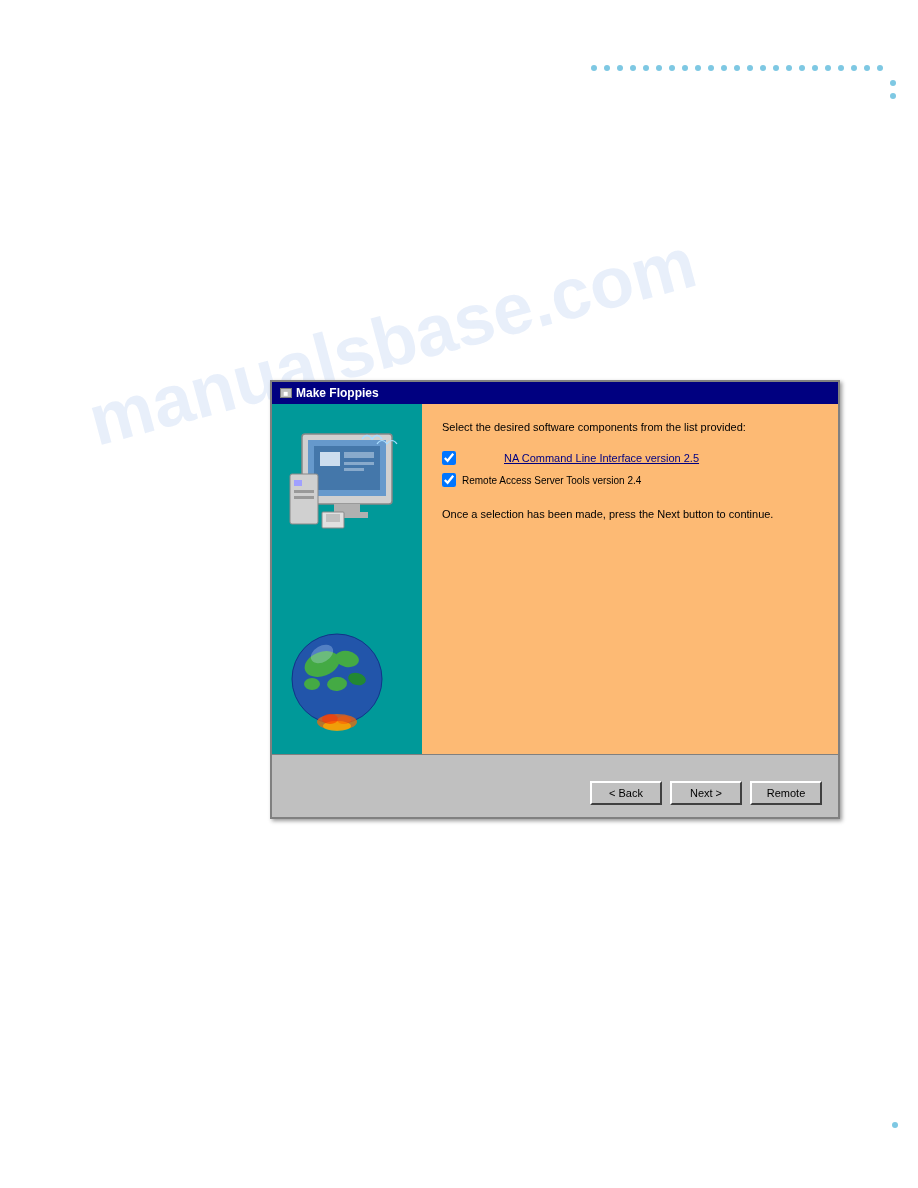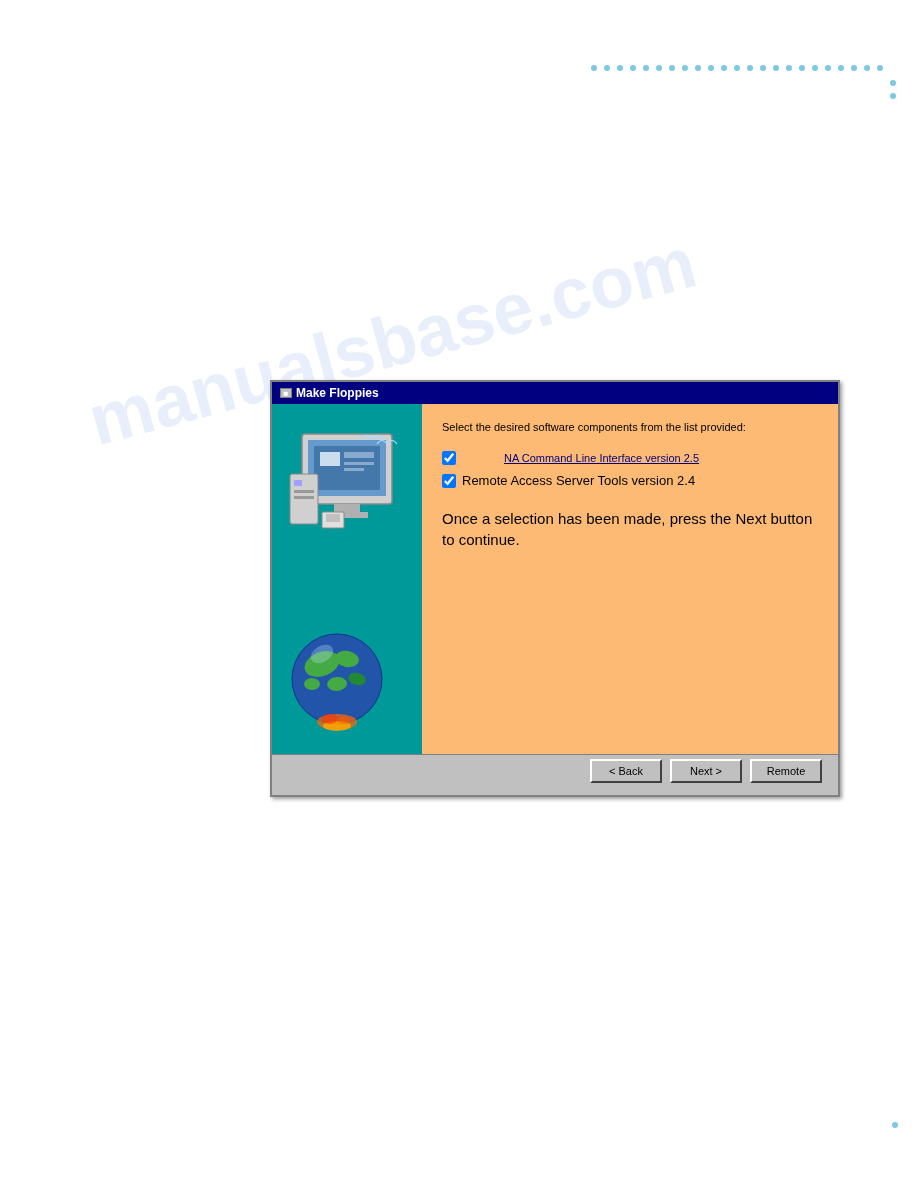--- a/index.html
+++ b/index.html
@@ -140,37 +140,37 @@
 
     .checkbox-label {
       font-size: 11px;
       color: #000000;
       text-decoration: underline;
       color: #000080;
       padding-left: 42px;
     }
 
     .checkbox-label-plain {
-      font-size: 13px;
+      font-size: 10px;
       color: #000000;
     }
 
     .dialog-footer-text {
-      font-size: 15px;
+      font-size: 11px;
       color: #000000;
       line-height: 1.4;
       margin-top: 8px;
     }
 
     
     .dialog-buttons {
       display: flex;
       justify-content: flex-end;
       gap: 8px;
-      padding: 4px 16px 12px;
+      padding: 26px 16px 12px;
       background: #c0c0c0;
       border-top: 1px solid #808080;
     }
 
     .win-button {
       min-width: 72px;
       padding: 4px 12px;
       background: #c0c0c0;
       border-top: 2px solid #ffffff;
       border-left: 2px solid #ffffff;

